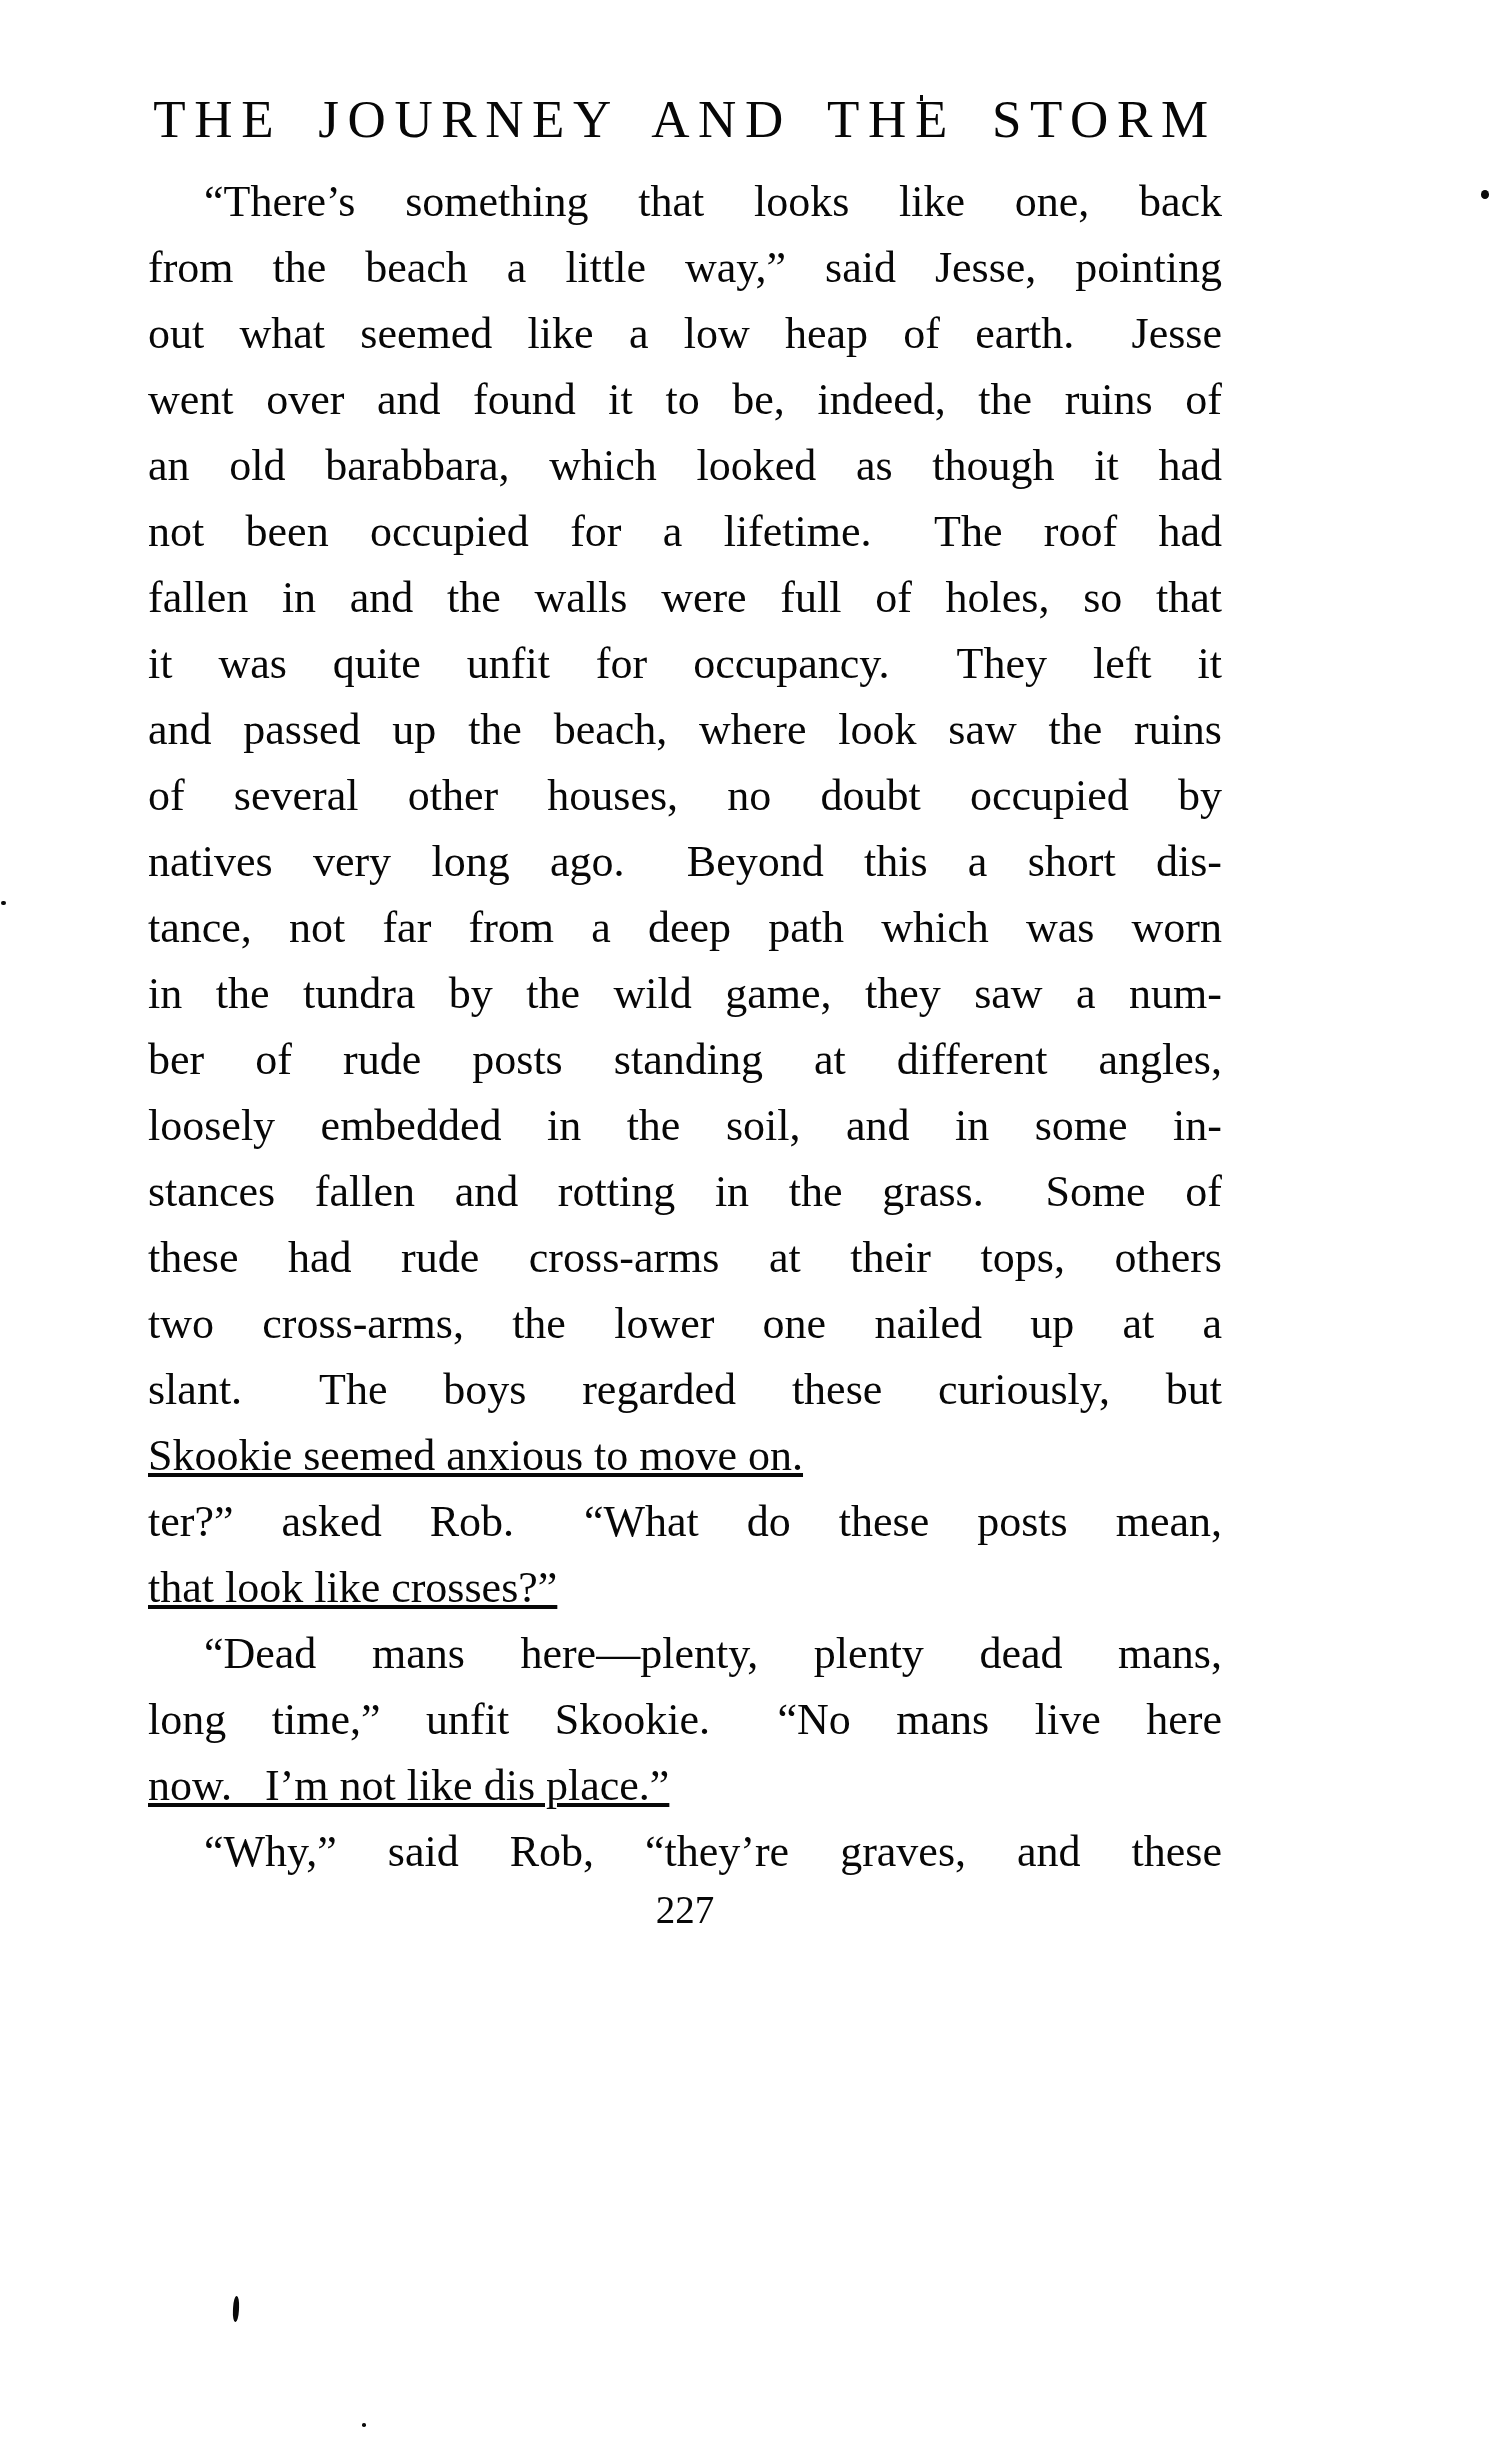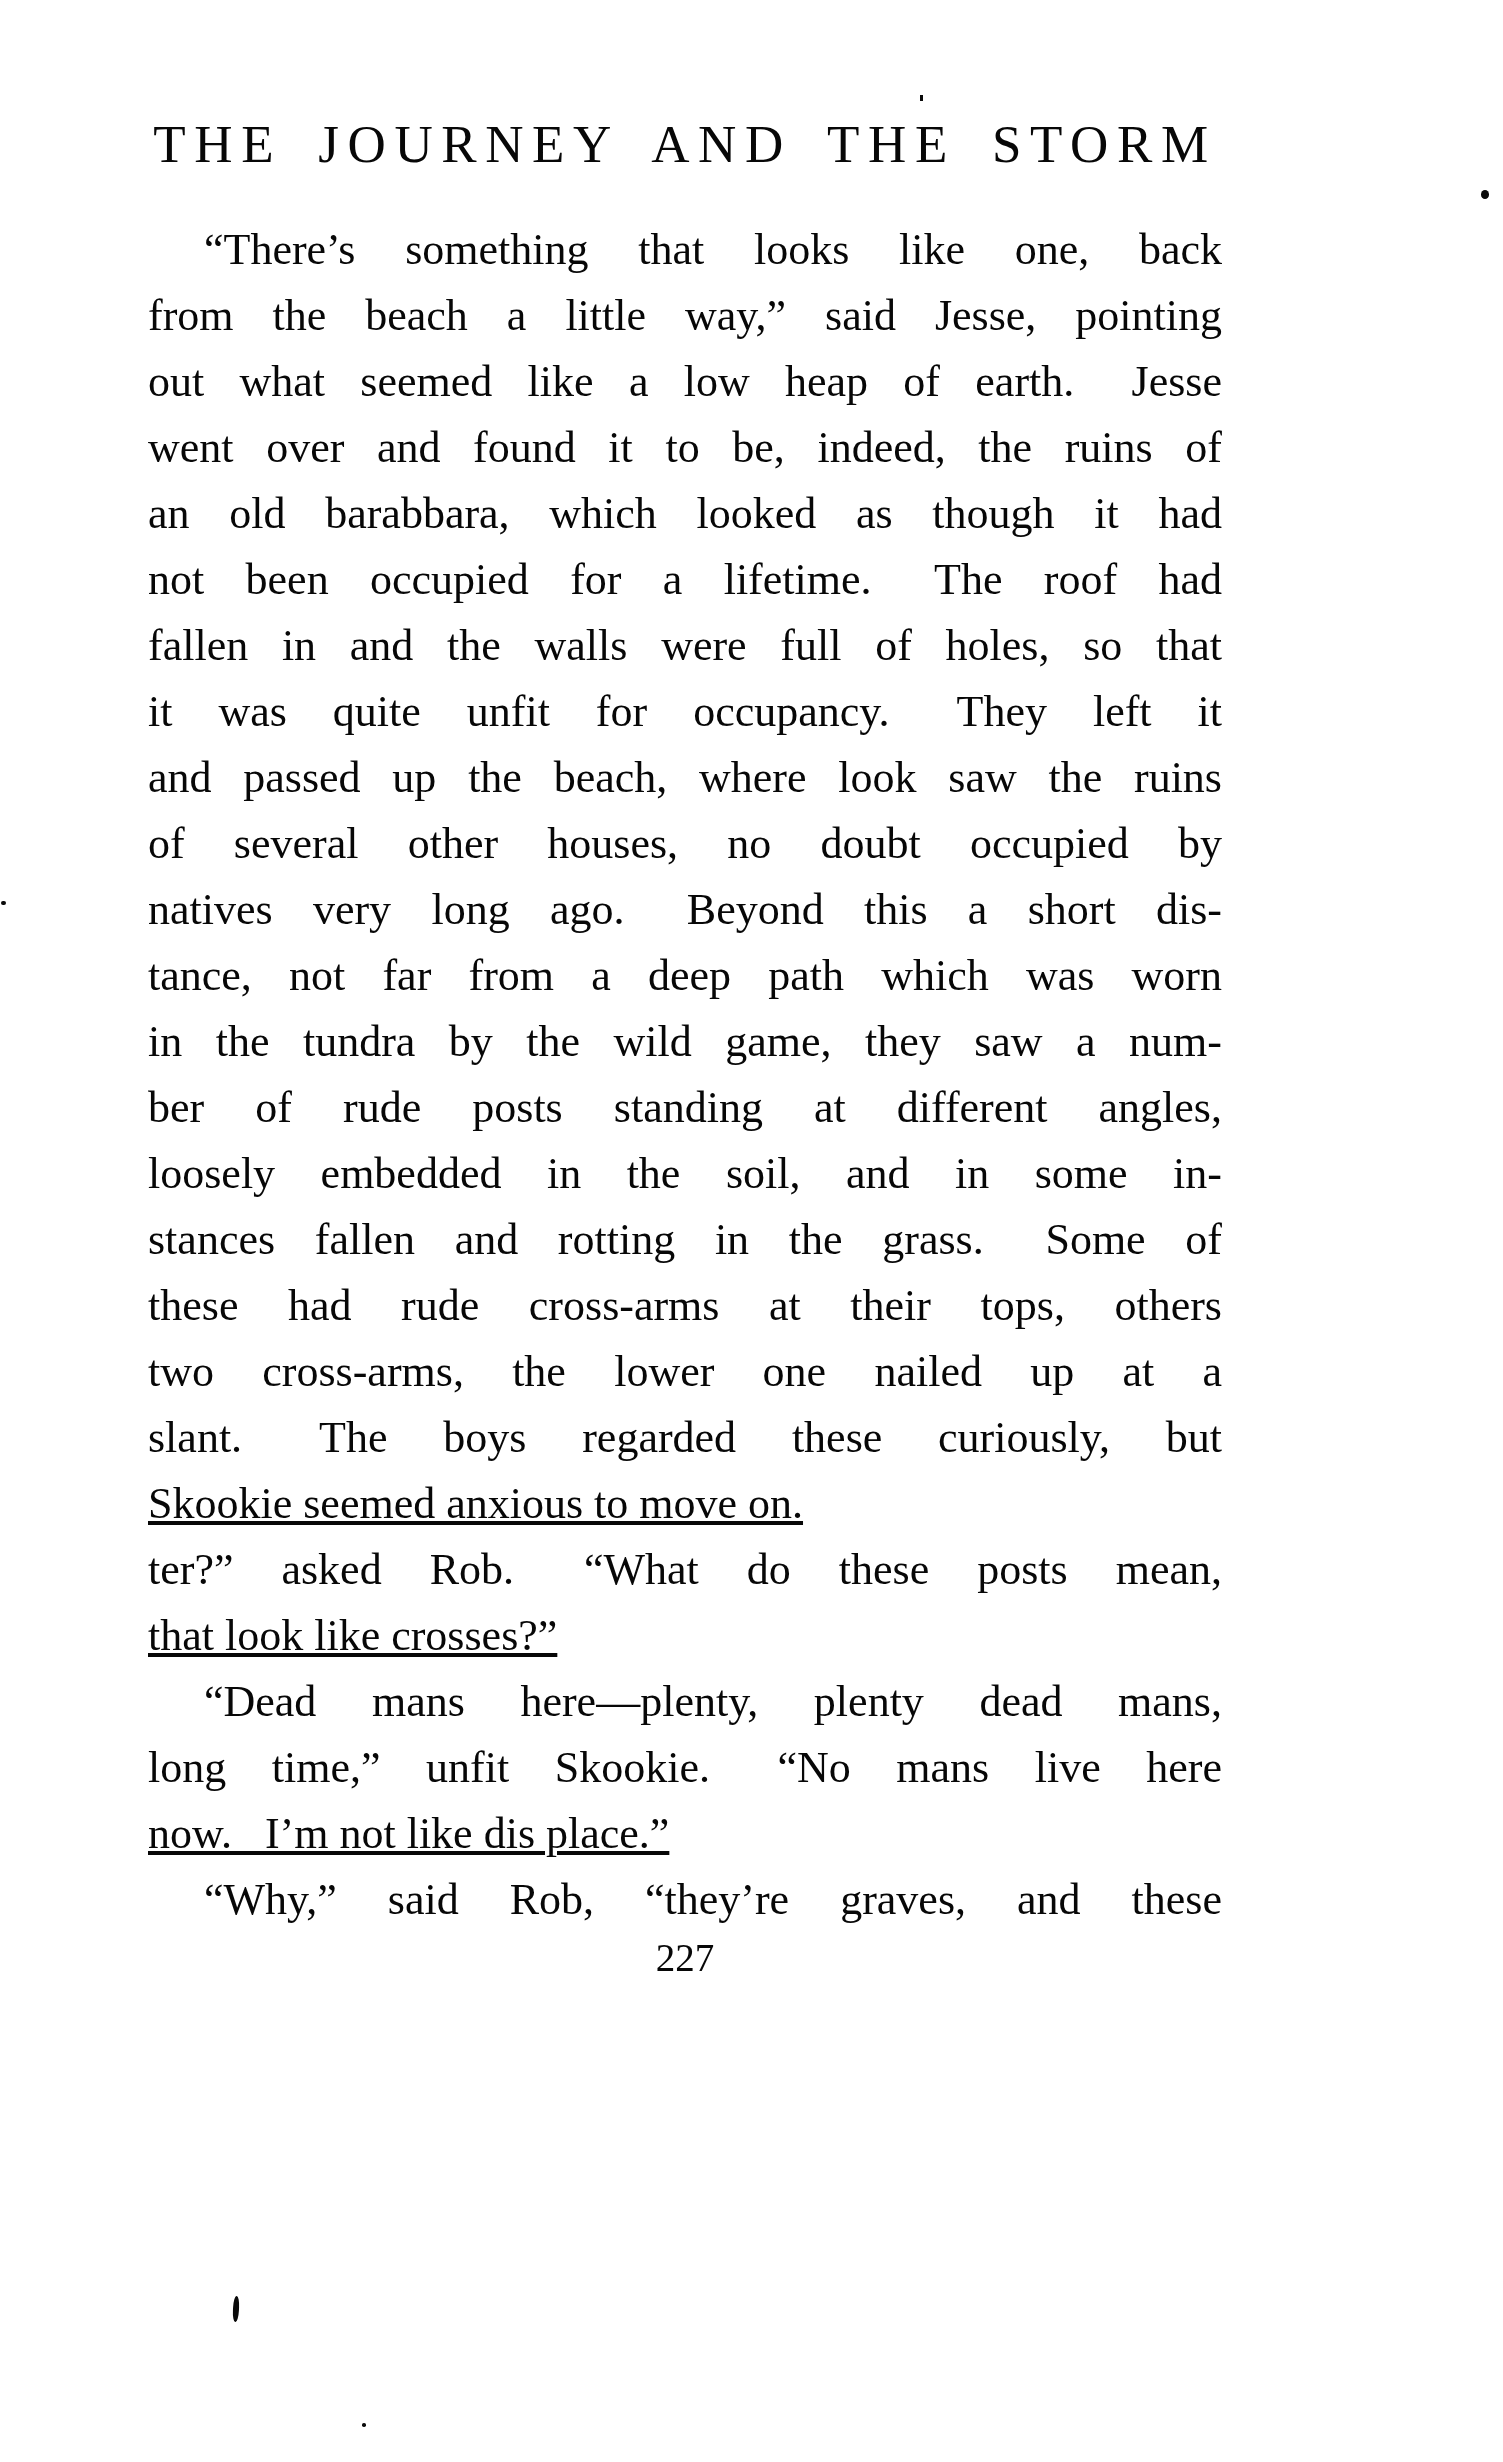--- a/index.html
+++ b/index.html
@@ -16,30 +16,30 @@
     font-family: "Liberation Serif", "DejaVu Serif", serif;
     overflow: hidden;
   }
   .content {
     position: absolute;
     left: 148px;
     top: 0;
     width: 1074px;
   }
   .chapter-title {
-    margin-top: 118px;
+    margin-top: 93px;
     font-size: 53px;
     line-height: 1;
     text-align: center;
     letter-spacing: 8.6px;
     word-spacing: 14.3px;
     white-space: nowrap;
   }
   .body-text {
-    margin-top: 46px;
+    margin-top: 23px;
   }
   .line {
     font-size: 44px;
     line-height: 66px;
     height: 66px;
     text-align: justify;
     text-align-last: justify;
     white-space: normal;
   }
   .line.indent {

